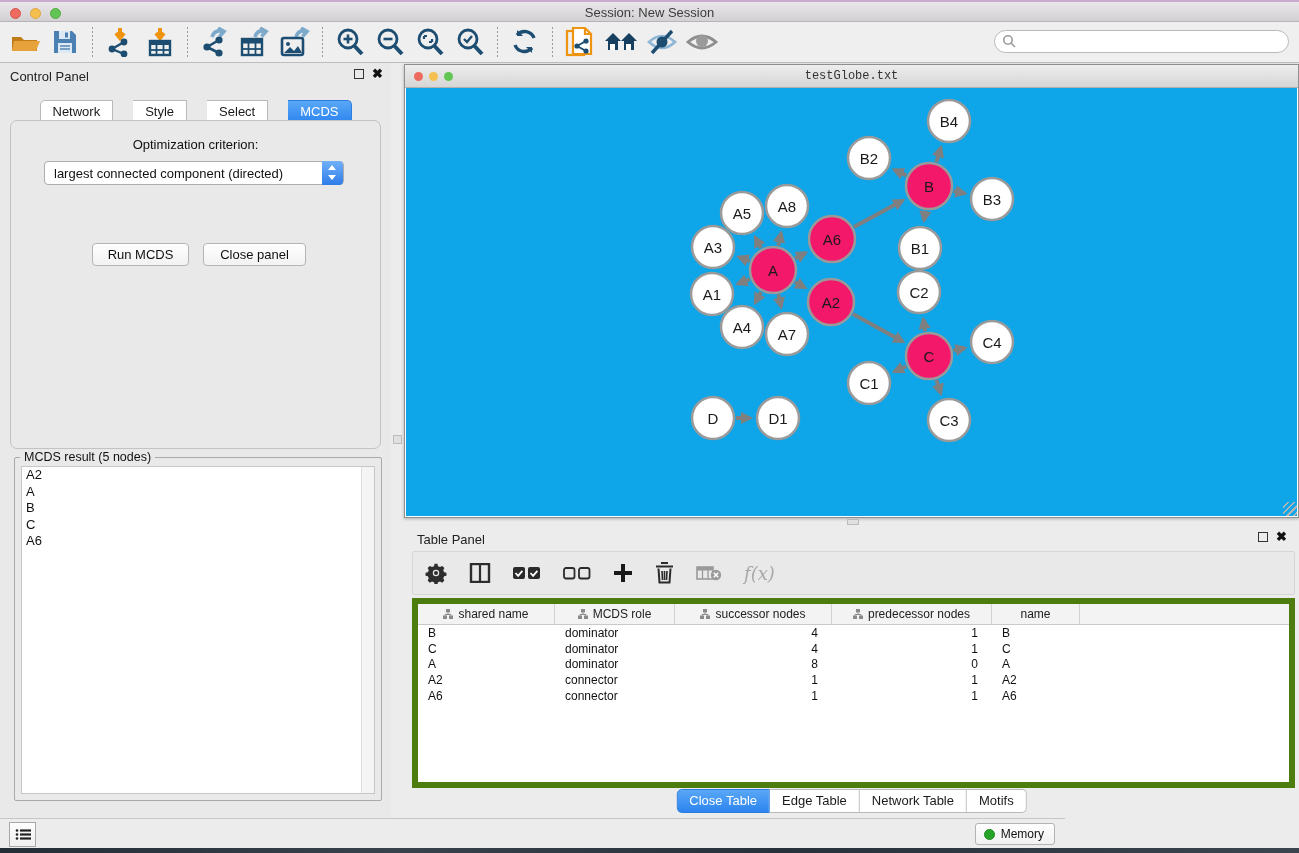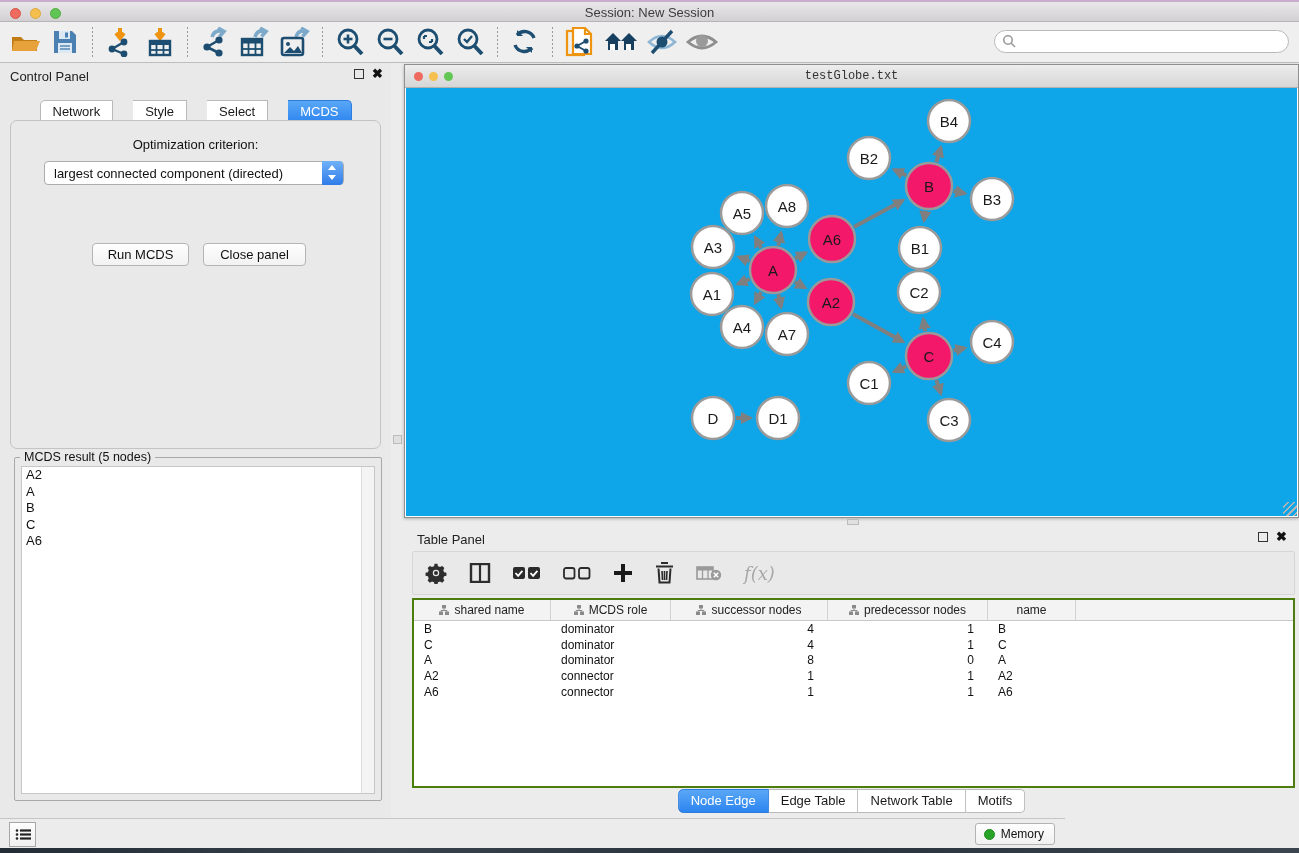--- a/index.html
+++ b/index.html
@@ -105,21 +105,21 @@
 
   
   #table-panel { position:absolute; left:404px; top:463px; width:895px; height:292px; background:#ececec; }
   #tp-toolbar { position:absolute; left:8px; top:25px; right:4px; height:44px;
     background:#e9e9e9; border:1px solid #d6d6d6; border-radius:2px;
     display:flex; align-items:center; padding-left:12px; gap:22px; }
   .tp-icon { display:flex; align-items:center; justify-content:center; cursor:pointer; }
   #fx-label { font-family:"DejaVu Serif", serif; font-style:italic; font-size:18px; color:#a8a8a8; }
 
   #data-table { position:absolute; left:8px; top:72px; right:4px; height:190px;
-    background:#fff; border:2px solid #4d7c0f; overflow:hidden; }
+    background:#fff; border:6px solid #4d7c0f; overflow:hidden; }
   #thead { display:flex; height:21px; background:#f3f3f3; border-bottom:1px solid #c9c9c9;
     font-size:12px; color:#222; }
   .th { display:flex; align-items:center; justify-content:center; gap:5px;
     border-right:1px solid #d2d2d2; cursor:pointer; }
   .tbody-row { display:flex; height:15.8px; font-size:12px; color:#111; cursor:pointer; }
   .td { padding:0 10px; display:flex; align-items:center; }
   .td.num { justify-content:flex-end; padding-right:14px; }
   .c0 { width:137px; } .c1 { width:120px;align-items:center; } .c2 { width:157px; } .c3 { width:160px; } .c4 { width:88px; }
 
   #tp-tabs { left:50%; transform:translateX(-50%); top:263px; }
@@ -671,21 +671,21 @@
             <div class="td c0">A6</div>
             <div class="td c1">connector</div>
             <div class="td c2 num">1</div>
             <div class="td c3 num">1</div>
             <div class="td c4">A6</div>
           </div>
         </div>
     </div>
 
     <div class="seg-tabs" id="tp-tabs" style="position:absolute">
-        <div class="seg-tab active">Node Edge</div>
+        <div class="seg-tab active">Close Table</div>
         <div class="seg-tab">Edge Table</div>
         <div class="seg-tab">Network Table</div>
         <div class="seg-tab">Motifs</div>
       </div>
   </div>
 </div>
 
 <div id="status-bar">
   <div id="list-btn">
     <span>

